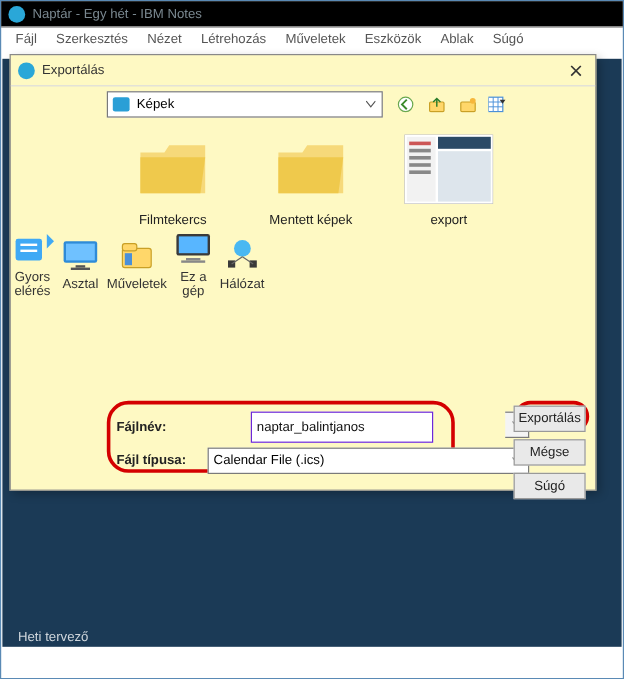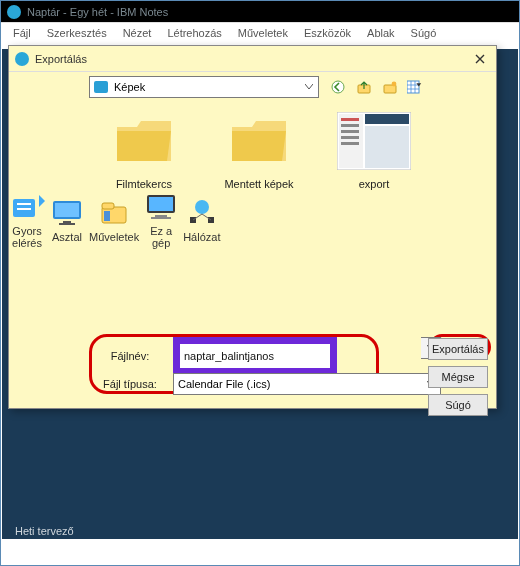--- a/index.html
+++ b/index.html
@@ -127,25 +127,25 @@
   }
   .red-ring{
     position:absolute;
     border:3px solid #d40000; border-radius:18px;
     pointer-events:none;
   }
   .ring1{ left:80px; top:2px; width:290px; height:60px;}
   .ring2{ left:420px; top:2px; width:62px; height:26px;}
 
   .form-row{ display:flex; align-items:center; gap:10px; height:28px;}
-  .form-row .lbl{ width:66px; text-align:center; color:#222;}
+  .form-row .lbl{ width:66px; text-align:left; color:#222;font-weight:bold;}
   .form-row .combo{ width:268px;}
   .filename-input{
-    flex:0 0 246px; height:22px; border:7px solid #6d28d9;
-    padding:12px 4px; font:inherit; color:#111;
+    flex:0 0 246px; height:22px; border:1px solid #6d28d9;
+    padding:12px 4px; font:inherit; color:#111;margin-left:36px;
   }
   .filename-wrap{ position:relative; width:268px; }
   .filename-wrap .arrow{
     position:absolute; right:0; top:0; width:20px; height:22px;
     border:1px solid #7a7a7a; border-left:none;
     display:flex;align-items:center;justify-content:center; background:#f4f4f4;
   }
 
   .btn-col{
     position:absolute; right:8px; top:6px;

